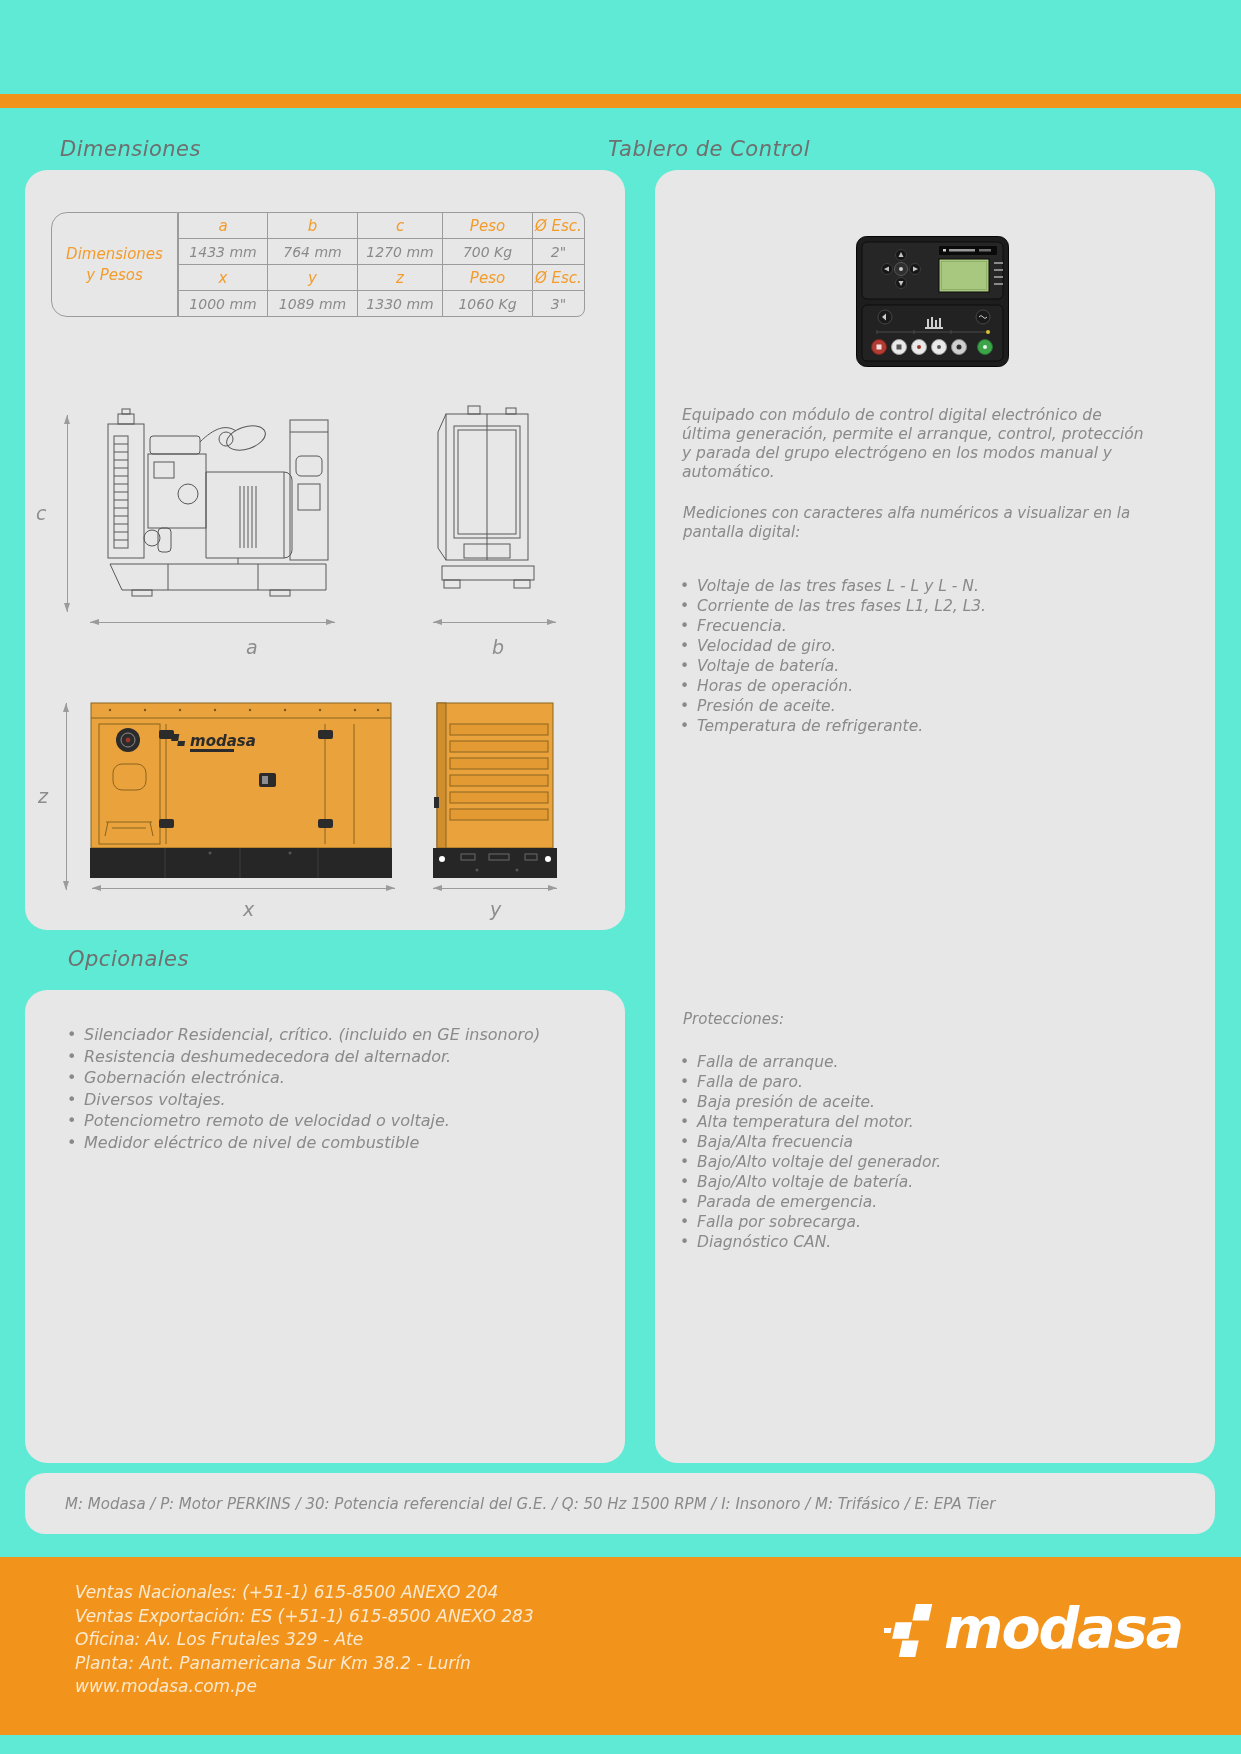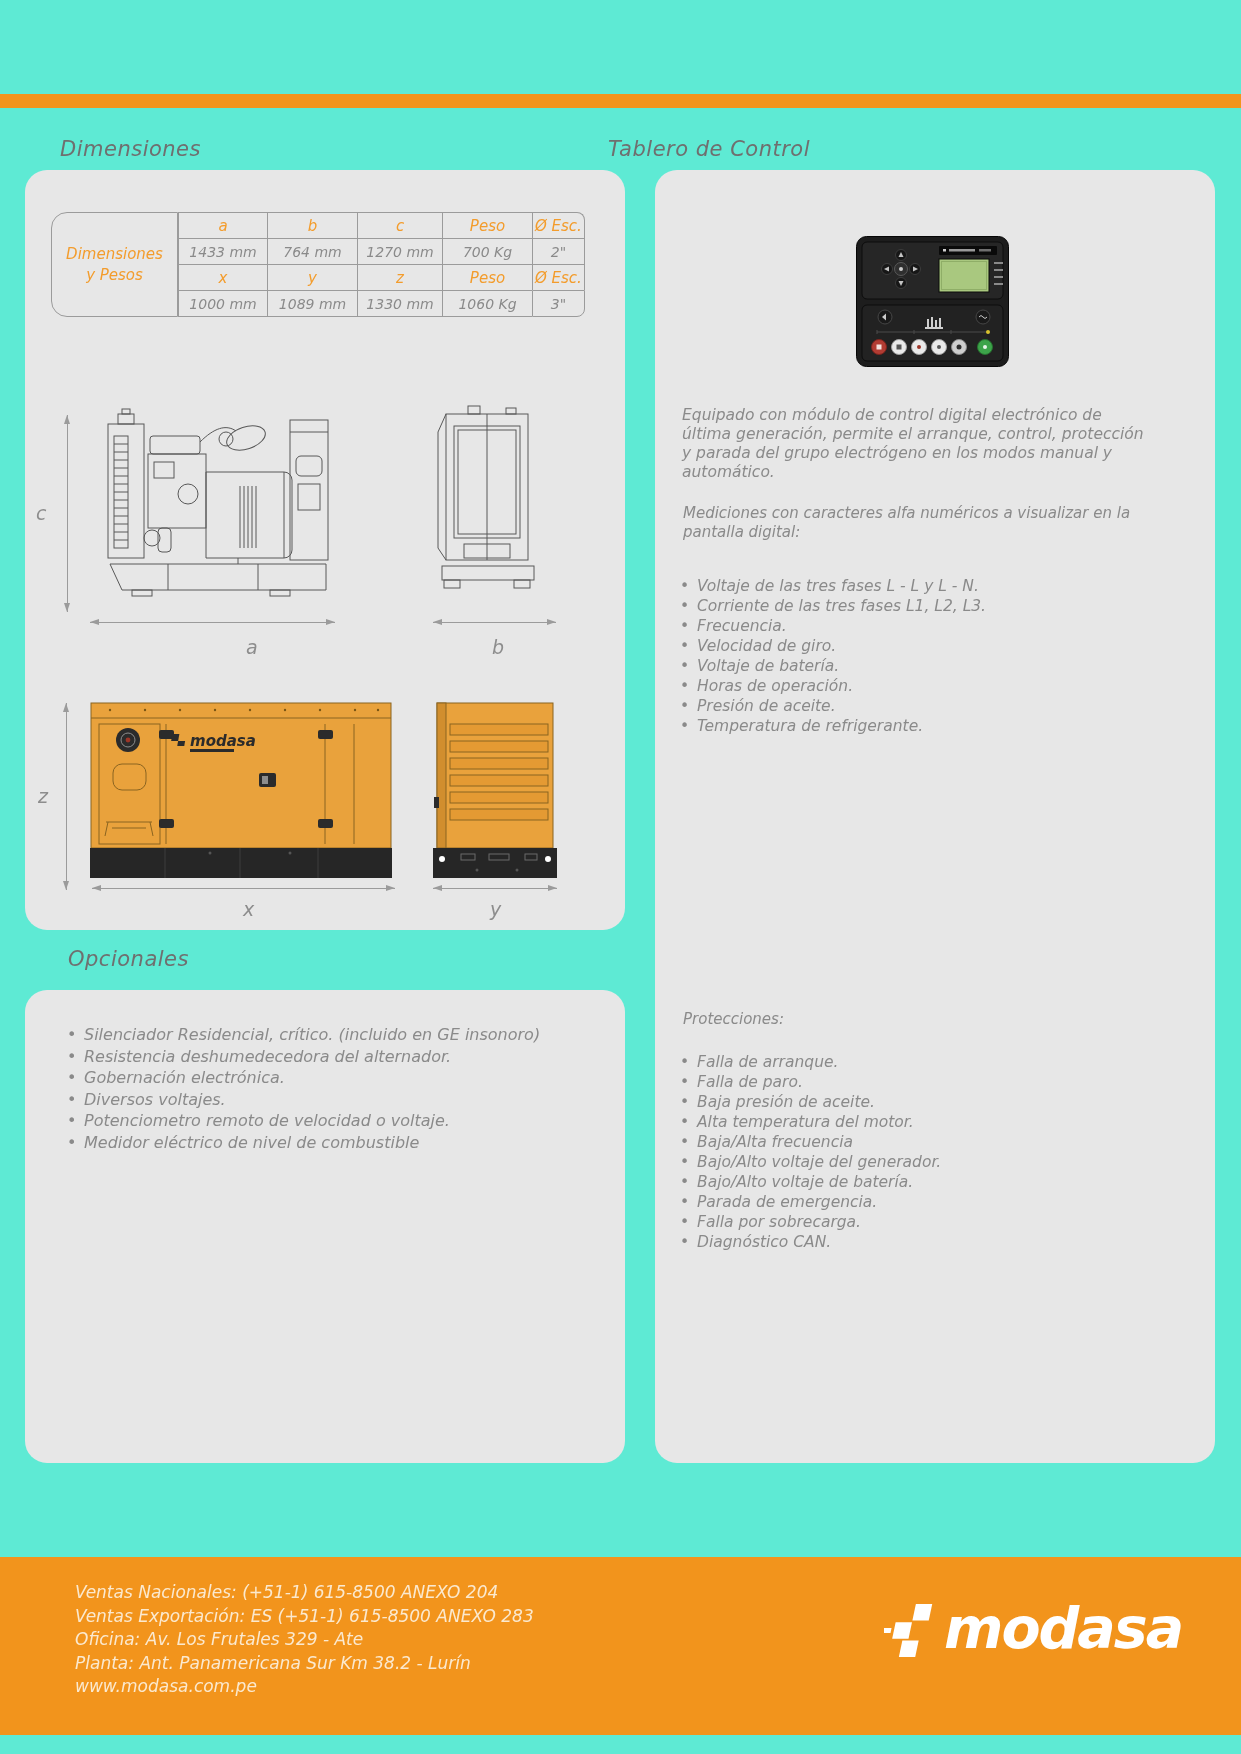--- a/index.html
+++ b/index.html
@@ -336,20 +336,23 @@
       <li>Alta temperatura del motor.</li>
       <li>Baja/Alta frecuencia</li>
       <li>Bajo/Alto voltaje del generador.</li>
       <li>Bajo/Alto voltaje de batería.</li>
       <li>Parada de emergencia.</li>
       <li>Falla por sobrecarga.</li>
       <li>Diagnóstico CAN.</li>
     </ul>
   </div>
 
+  <div class="footer-strip">
+    <div class="txt">M: Modasa / P: Motor PERKINS / 30: Potencia referencial del G.E. / Q: 50 Hz 1500 RPM / I: Insonoro / M: Trifásico / E: EPA Tier</div>
+  </div>
 
   <div class="footer-orange">
     <div class="contact">
       <div>Ventas Nacionales: (+51-1) 615-8500 ANEXO 204</div>
       <div>Ventas Exportación: ES (+51-1) 615-8500 ANEXO 283</div>
       <div>Oficina: Av. Los Frutales 329 - Ate</div>
       <div>Planta: Ant. Panamericana Sur Km 38.2 - Lurín</div>
       <div>www.modasa.com.pe</div>
     </div>
     <div class="brand">

